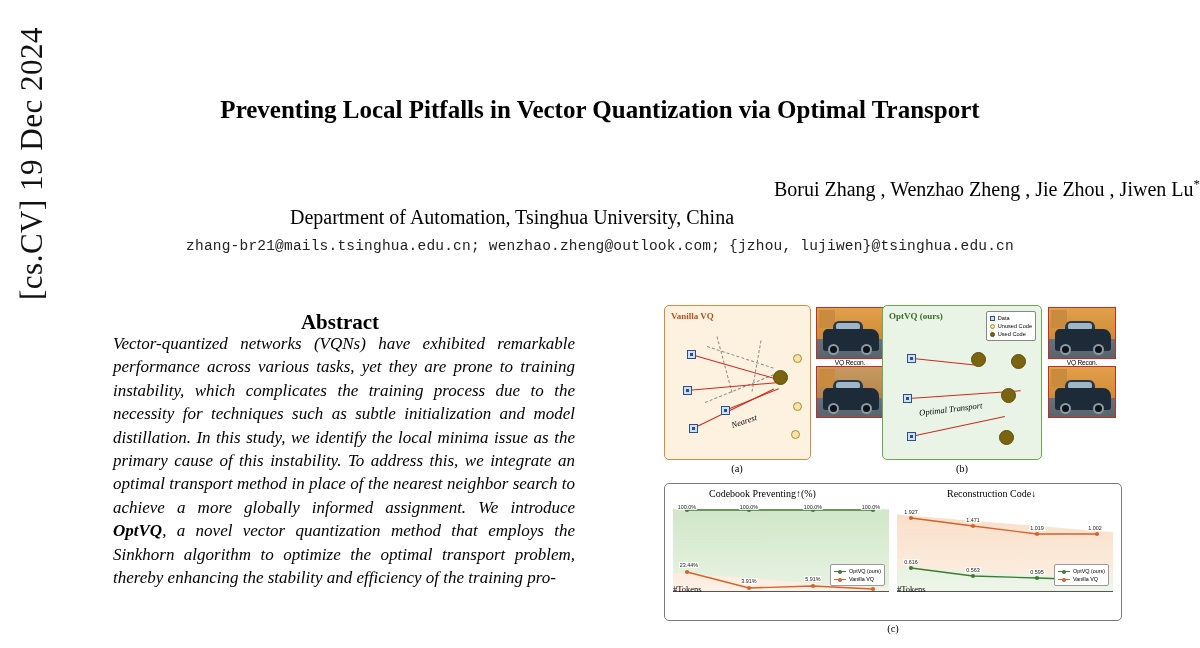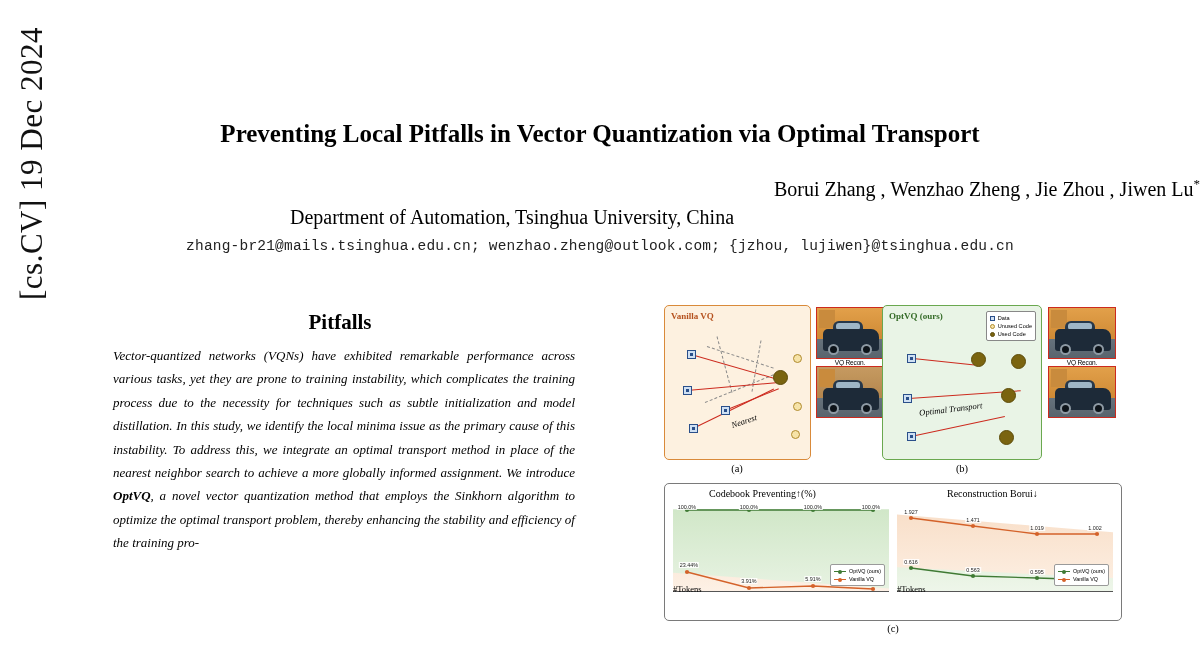--- a/index.html
+++ b/index.html
@@ -34,21 +34,20 @@
   
   .title {
     position: absolute;
     left: 0;
     top: 96px;
     width: 1200px;
     text-align: center;
     font-size: 25px;
     font-weight: bold;
     font-family: "Liberation Serif", serif;
-    margin-top: 24px;
   }
   .authors {
     position: absolute;
     left: 0;
     top: 176px;
     width: 1200px;
     text-align: right;
     font-size: 20px;
   }
   .affil {
@@ -81,23 +80,23 @@
     left: 110px;
     top: 310px;
     width: 460px;
     text-align: center;
     font-size: 21px;
     font-weight: bold;
   }
   .abstract-body {
     position: absolute;
     left: 113px;
-    top: 344px;
+    top: 332px;
     width: 462px;
-    font-size: 13px;
+    font-size: 17px;
     font-style: italic;
     line-height: 23.4px;
     text-align: justify;
     text-justify: inter-word;
   }
   .abstract-body b { font-style: italic; font-weight: bold; }
 
   
   .figure {
     position: absolute;
@@ -353,21 +352,21 @@
 
 <div class="arxiv-stamp">[cs.CV]  19 Dec 2024</div>
 
 <div class="title">Preventing Local Pitfalls in Vector Quantization via Optimal Transport</div>
 <div class="authors">
   <span>Borui Zhang , Wenzhao Zheng , Jie Zhou , Jiwen Lu</span><span class="sup">*</span>
 </div>
 <div class="affil">Department of Automation, Tsinghua University, China</div>
 <div class="emails">zhang-br21@mails.tsinghua.edu.cn; wenzhao.zheng@outlook.com; {jzhou, lujiwen}@tsinghua.edu.cn</div>
 
-<div class="abstract-head">Pitfalls</div>
+<div class="abstract-head">Abstract</div>
 <div class="abstract-body">
   <span>Vector-quantized networks (VQNs) have exhibited remarkable performance across various tasks, yet they are prone to training instability, which complicates the training process due to the necessity for techniques such as subtle initialization and model distillation. In this study, we identify the local minima issue as the primary cause of this instability. To address this, we integrate an optimal transport method in place of the nearest neighbor search to achieve a more globally informed assignment. We introduce </span><b>OptVQ</b><span>, a novel vector quantization method that employs the Sinkhorn algorithm to optimize the optimal transport problem, thereby enhancing the stability and efficiency of the training pro-</span>
 </div>
 
 <div class="figure">
 
   <div class="panel panel-a">
     <div class="panel-label" style="left:6px; top:5px; color:#b5521f;">Vanilla VQ</div>
 
     <div class="dashline" style="left:42px; top:40px; width:70px; transform:rotate(18deg);"></div>
@@ -515,21 +514,21 @@
           <span class="ml-key ml-orange" style="background:#d4622a;"></span>
           <span>Vanilla VQ</span>
         </div>
       </div>
 
       <div class="axis-line"></div>
 
     </div>
     <div class="axis-caption" style="left:8px; top:100px;">#Tokens</div>
 
-    <div class="chart-title" style="left:282px;">Reconstruction Borui↓</div>
+    <div class="chart-title" style="left:282px;">Reconstruction Code↓</div>
     <div class="chart-area chart-right">
       <div class="fill-orange" style="clip-path: polygon(0% 12%, 100% 32%, 100% 100%, 0% 100%);"></div>
       <div class="fill-green" style="clip-path: polygon(0% 72%, 100% 84%, 100% 100%, 0% 100%); background:linear-gradient(#d5e9cb,#eef6ea);"></div>
 
       <svg width="216" height="88" style="position:absolute;left:0;top:0;">
         <polyline points="14,14 76,22 140,30 200,30" fill="none" stroke="#d4622a" stroke-width="1.4"></polyline>
         <circle cx="14" cy="14" r="2.1" fill="#d4622a"></circle>
         <circle cx="76" cy="22" r="2.1" fill="#d4622a"></circle>
         <circle cx="140" cy="30" r="2.1" fill="#d4622a"></circle>
         <circle cx="200" cy="30" r="2.1" fill="#d4622a"></circle>

